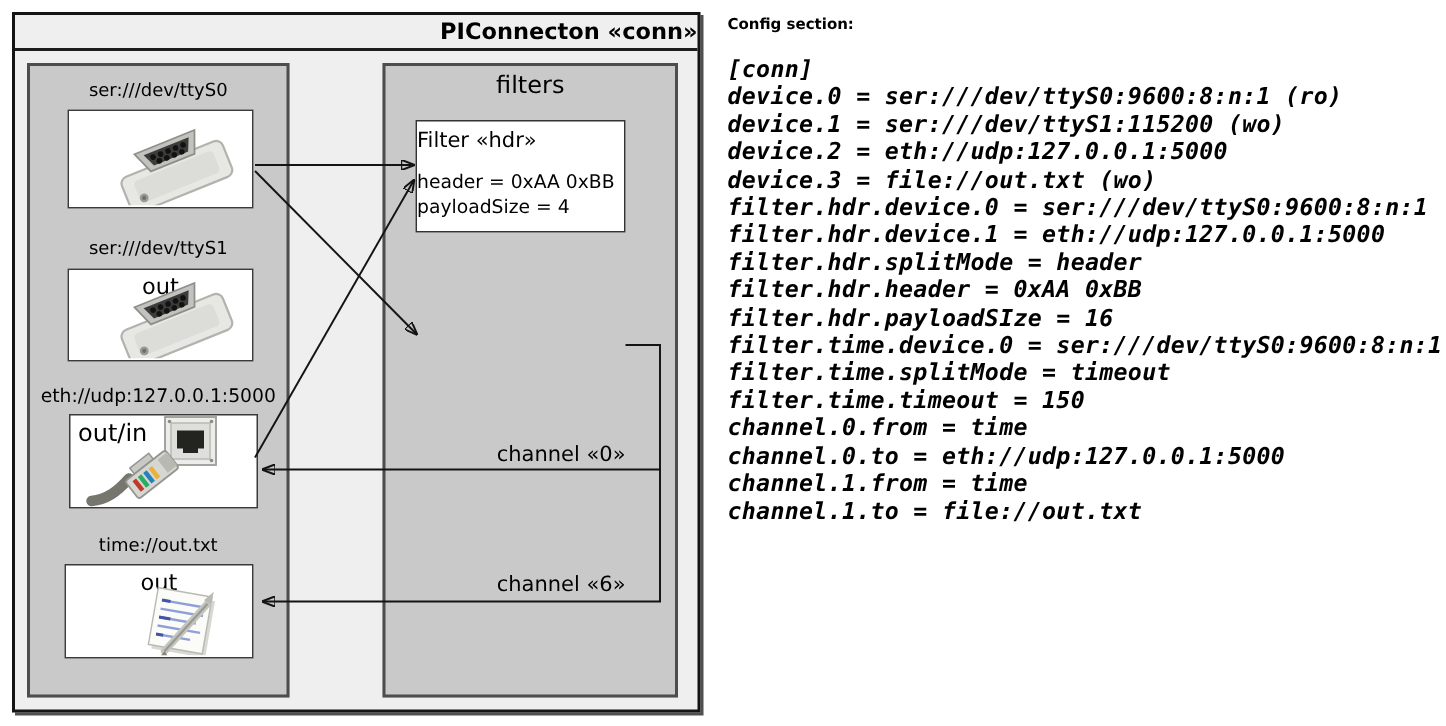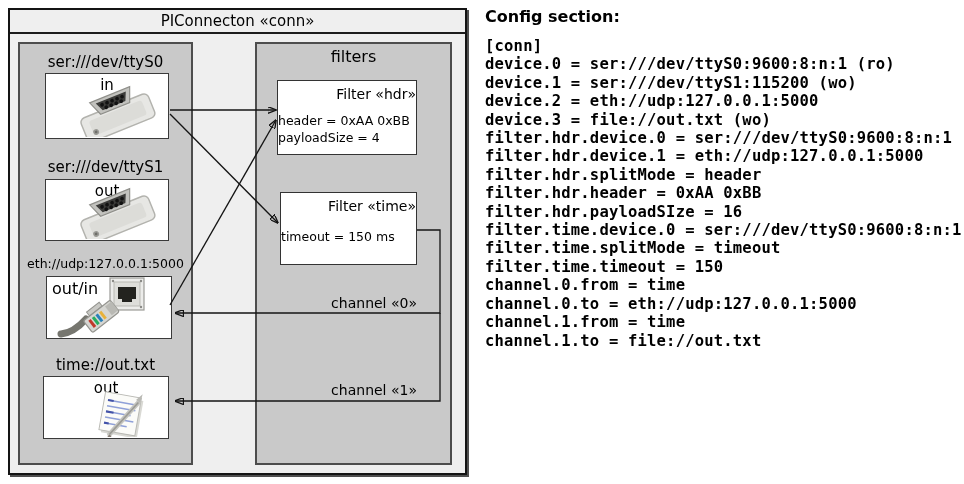--- a/index.html
+++ b/index.html
@@ -4,62 +4,62 @@
 <style>
   html,body{margin:0;padding:0;background:#fff;}
   .page{position:relative;width:964px;height:484px;overflow:hidden;background:#fff;
         font-family:"DejaVu Sans",sans-serif;color:#000;}
 
   
   .diagram{position:absolute;left:8px;top:8px;width:455px;height:463px;
            background:var(--outer-fill,#efefef);border:2px solid #141414;
            box-shadow:2px 2px 0 rgba(20,20,20,.75);}
   .diagram-title{position:absolute;left:0;top:0;width:100%;height:22px;line-height:23px;
-                 text-align:center;font-size:15px;border-bottom:2px solid #1d1d1d;}
+                 text-align:right;font-size:15px;border-bottom:2px solid #1d1d1d;font-weight:bold;}
 
   .panel{position:absolute;background:var(--panel-fill,#c9c9c9);border:2px solid #4d4d4d;}
   .devices-panel{left:8px;top:32px;width:171px;height:419px;}
   .filters-panel{left:245px;top:32px;width:193px;height:419px;}
   .panel-title{position:absolute;top:3px;left:0;width:100%;text-align:center;font-size:16px;}
 
   
-  .dev-label{position:absolute;left:0;width:100%;text-align:center;font-size:15px;white-space:nowrap;}
+  .dev-label{position:absolute;left:0;width:100%;text-align:center;font-size:12px;white-space:nowrap;}
   .dl0{top:9px}.dl1{top:114px}.dl2{top:212px;font-size:12.5px}.dl3{top:312px}
   .dev-box{position:absolute;background:var(--box-fill,#fff);border:1.5px solid #3a3a3a;}
   .db0{left:25px;top:29px;width:122px;height:64px}
   .db1{left:25px;top:135px;width:122px;height:60px}
   .db2{left:26px;top:232px;width:124px;height:61px}
   .db3{left:23px;top:332px;width:124px;height:61px}
   .dir{display:block;text-align:center;font-size:15px;margin-top:2px;}
   .dir-corner{position:absolute;left:5px;top:2px;font-size:16px;}
   .dev-icon{position:absolute;}
   .serial-pos{right:2px;bottom:1px;width:98px;height:54px;}
   .eth-pos{left:0;bottom:0;width:124px;height:61px;}
   .note-pos{right:12px;bottom:1px;width:64px;height:46px;}
 
   
   .filter-box{position:absolute;background:var(--box-fill,#fff);border:1px solid #333;}
   .fb-hdr{left:20px;top:36px;width:138px;height:73px;}
   .fb-time{left:23px;top:148px;width:135px;height:71px;}
-  .filter-title{text-align:right;font-size:14px;margin-top:5px;padding-left:40px;}
+  .filter-title{text-align:left;font-size:14px;margin-top:5px;}
   .fb-hdr .filter-title{margin-bottom:10px;}
   .fb-time .filter-title{margin-bottom:14px;}
   .filter-line{font-size:12.5px;line-height:17px;margin-left:0;white-space:nowrap;}
   .ch{position:absolute;right:33px;font-size:14px;white-space:nowrap;}
   .ch0{top:251px}.ch1{top:338px}
 
   
   .arrows{position:absolute;left:0;top:0;width:470px;height:484px;pointer-events:none;}
   .arrows path,.arrows polyline{stroke:var(--line-color,#141414);stroke-width:1.3;fill:none;}
 
   
   .config{position:absolute;left:485px;top:8px;width:476px;}
-  .config-heading{font-family:"DejaVu Sans",sans-serif;font-weight:bold;font-size:16px;line-height:17px;}
+  .config-heading{font-family:"DejaVu Sans",sans-serif;font-weight:bold;font-size:10px;line-height:17px;}
   .config-lines{margin:12px 16px 0 0;font-family:"DejaVu Sans Mono",monospace;font-weight:bold;
-                font-size:15.5px;line-height:18.4px;letter-spacing:0.2px;white-space:pre;}
+                font-size:15.5px;line-height:18.4px;letter-spacing:0.2px;white-space:pre;font-style:italic;}
   .defs-hidden{position:absolute;width:0;height:0;overflow:hidden;}
 </style>
 </head>
 <body>
 
 <svg class="defs-hidden" aria-hidden="true">
   <defs>
     <symbol id="sym-serial" viewBox="0 0 100 54">
       <g transform="rotate(-22 50 30)">
         <rect x="12" y="22" width="74" height="26" rx="5" fill="#e7e7e4" stroke="#b3b3ae" stroke-width="1.5"></rect>
@@ -124,21 +124,20 @@
 </svg>
 
 <div class="page">
 
   <div class="diagram">
     <div class="diagram-title">PIConnecton «conn»</div>
 
     <div class="panel devices-panel">
       <div class="dev-label dl0">ser:///dev/ttyS0</div>
       <div class="dev-box db0">
-        <span class="dir">in</span>
         <svg class="dev-icon serial-pos">
             <use href="#sym-serial"></use>
           </svg>
       </div>
 
       <div class="dev-label dl1">ser:///dev/ttyS1</div>
       <div class="dev-box db1">
         <span class="dir">out</span>
         <svg class="dev-icon serial-pos">
             <use href="#sym-serial"></use>
@@ -164,27 +163,23 @@
 
     <div class="panel filters-panel">
       <div class="panel-title">filters</div>
 
       <div class="filter-box fb-hdr">
         <div class="filter-title">Filter «hdr»</div>
         <div class="filter-line">header = 0xAA 0xBB</div>
         <div class="filter-line">payloadSize = 4</div>
       </div>
 
-      <div class="filter-box fb-time">
-        <div class="filter-title">Filter «time»</div>
-        <div class="filter-line">timeout = 150 ms</div>
-      </div>
 
       <div class="ch ch0">channel «0»</div>
-      <div class="ch ch1">channel «1»</div>
+      <div class="ch ch1">channel «6»</div>
     </div>
   </div>
 
   <svg class="arrows" viewBox="0 0 470 484">
     <defs>
       <marker id="ah" markerWidth="9" markerHeight="7" refX="8.5" refY="3.5" orient="auto" markerUnits="userSpaceOnUse">
         <path d="M0,0 L9,3.5 L0,7 Z" fill="#141414" stroke="none"></path>
       </marker>
     </defs>
     <path d="M170,110 L276,110" marker-end="url(#ah)"></path>

